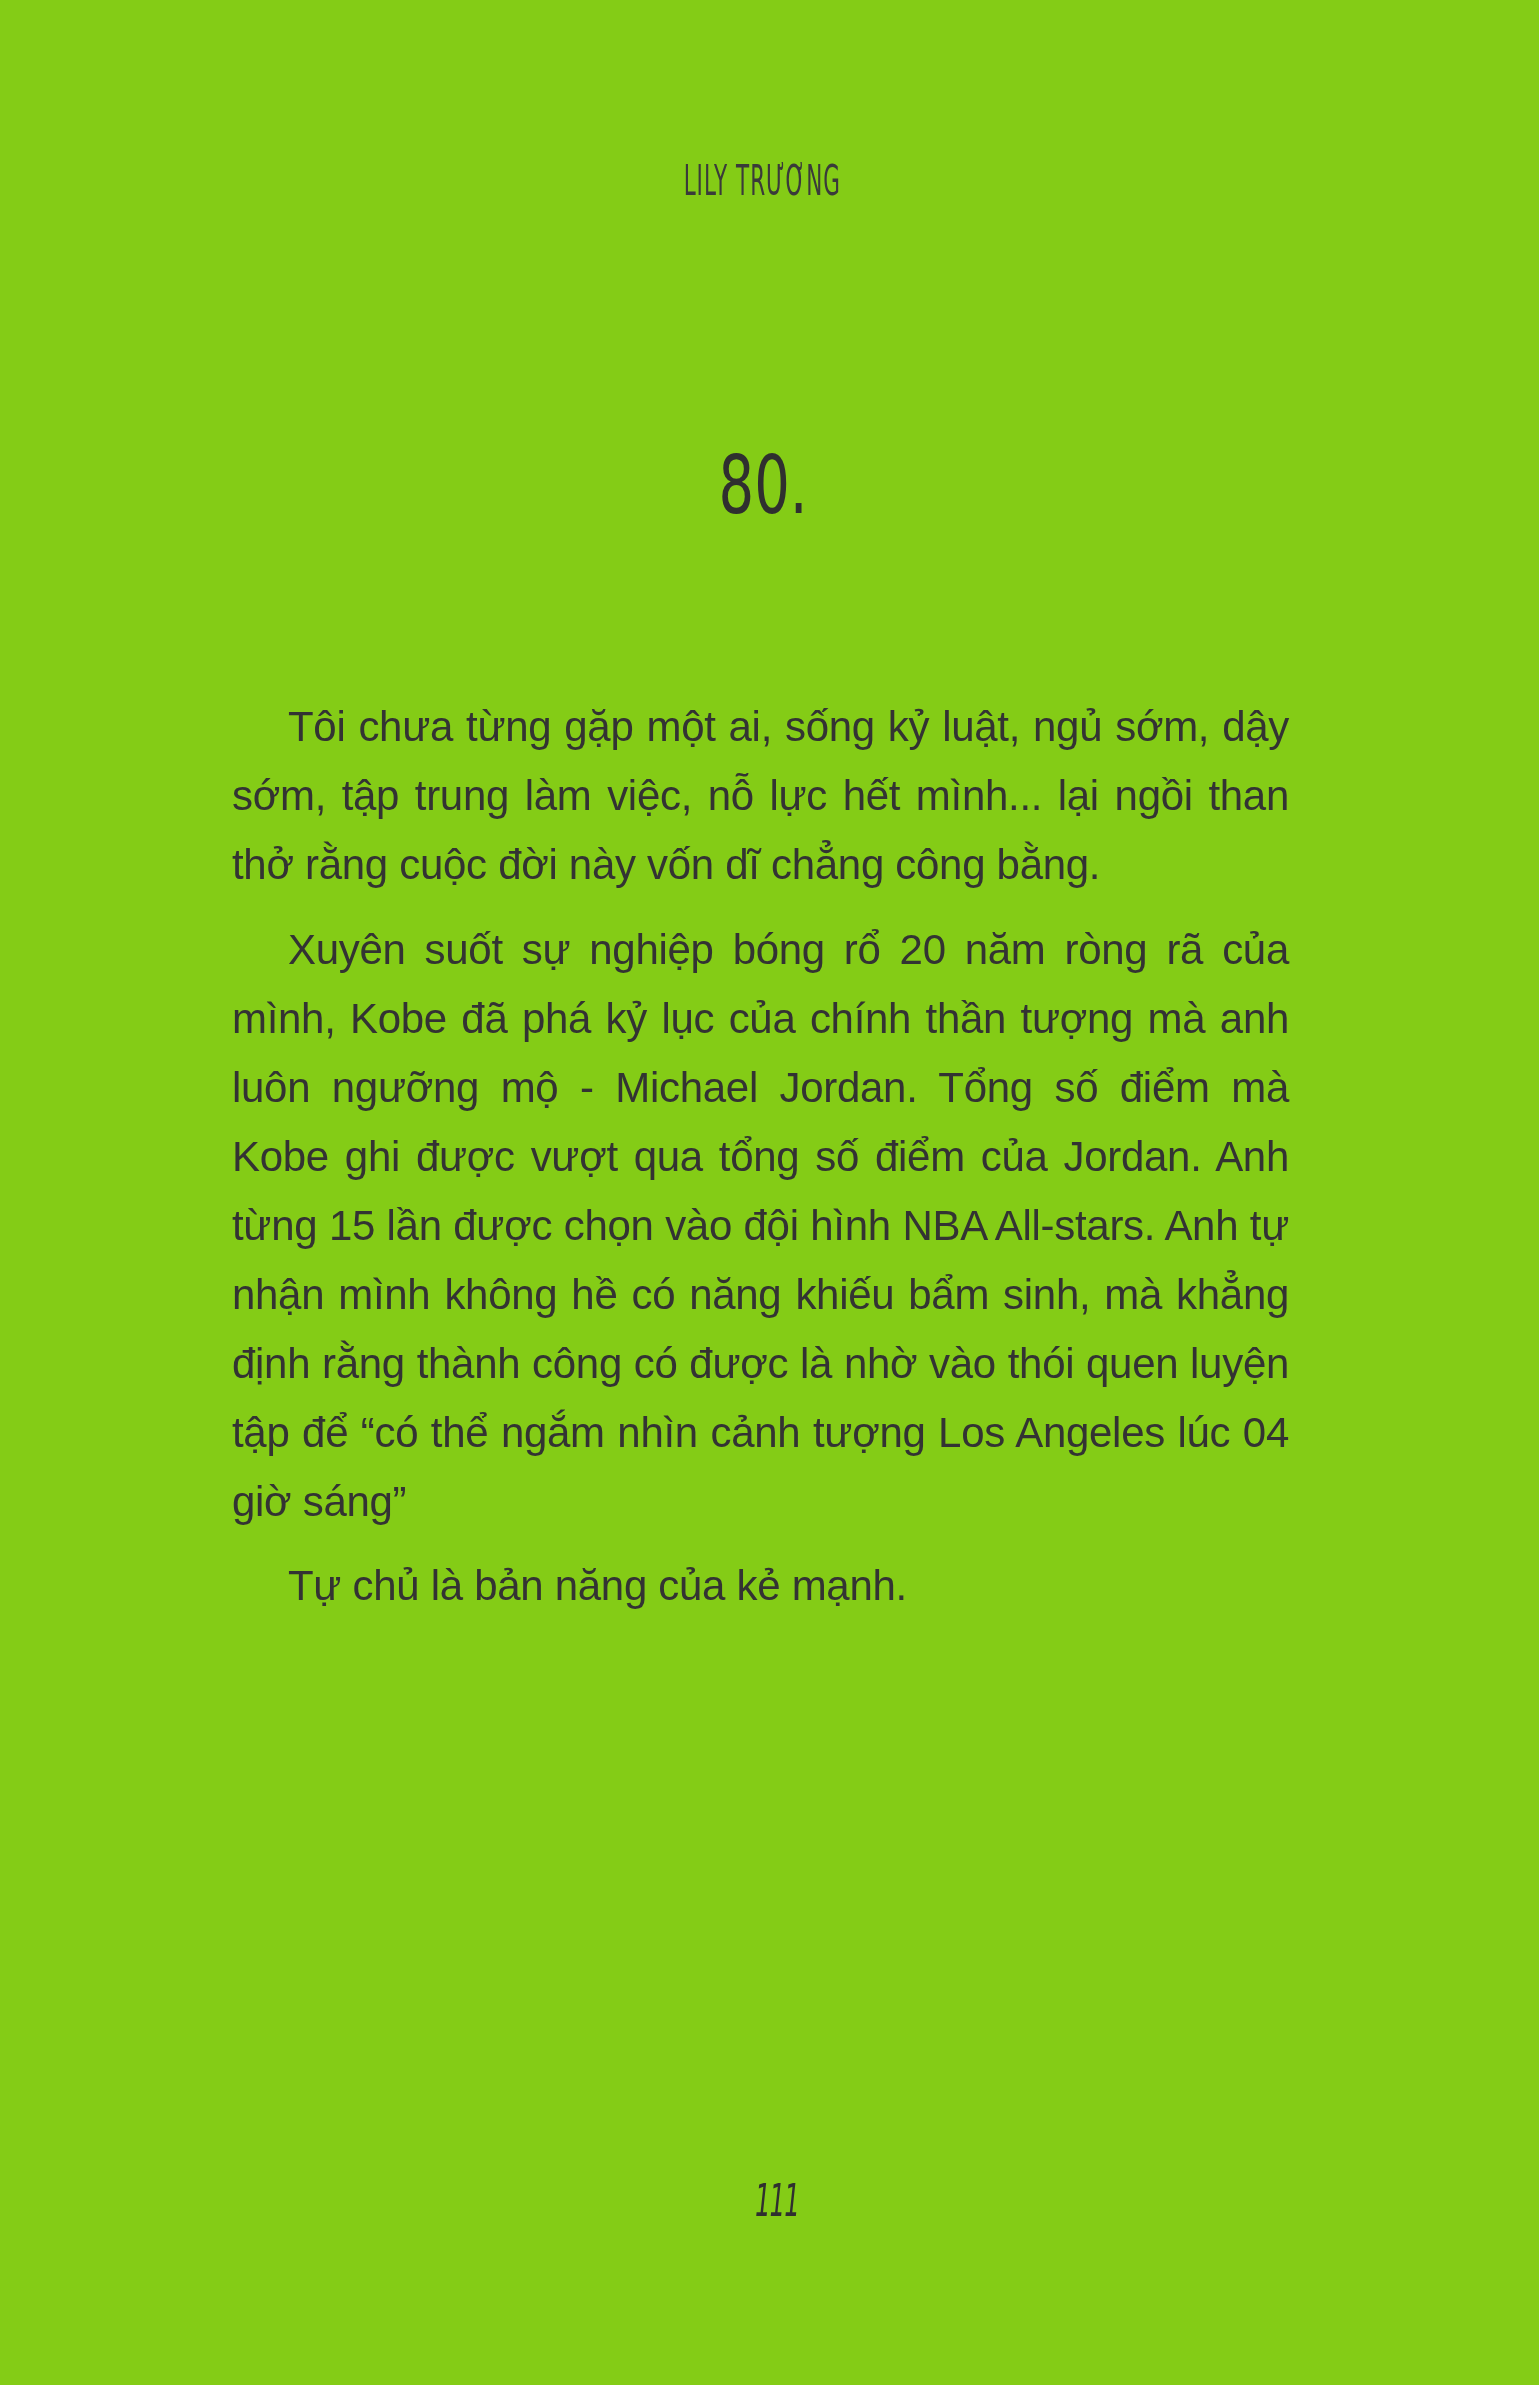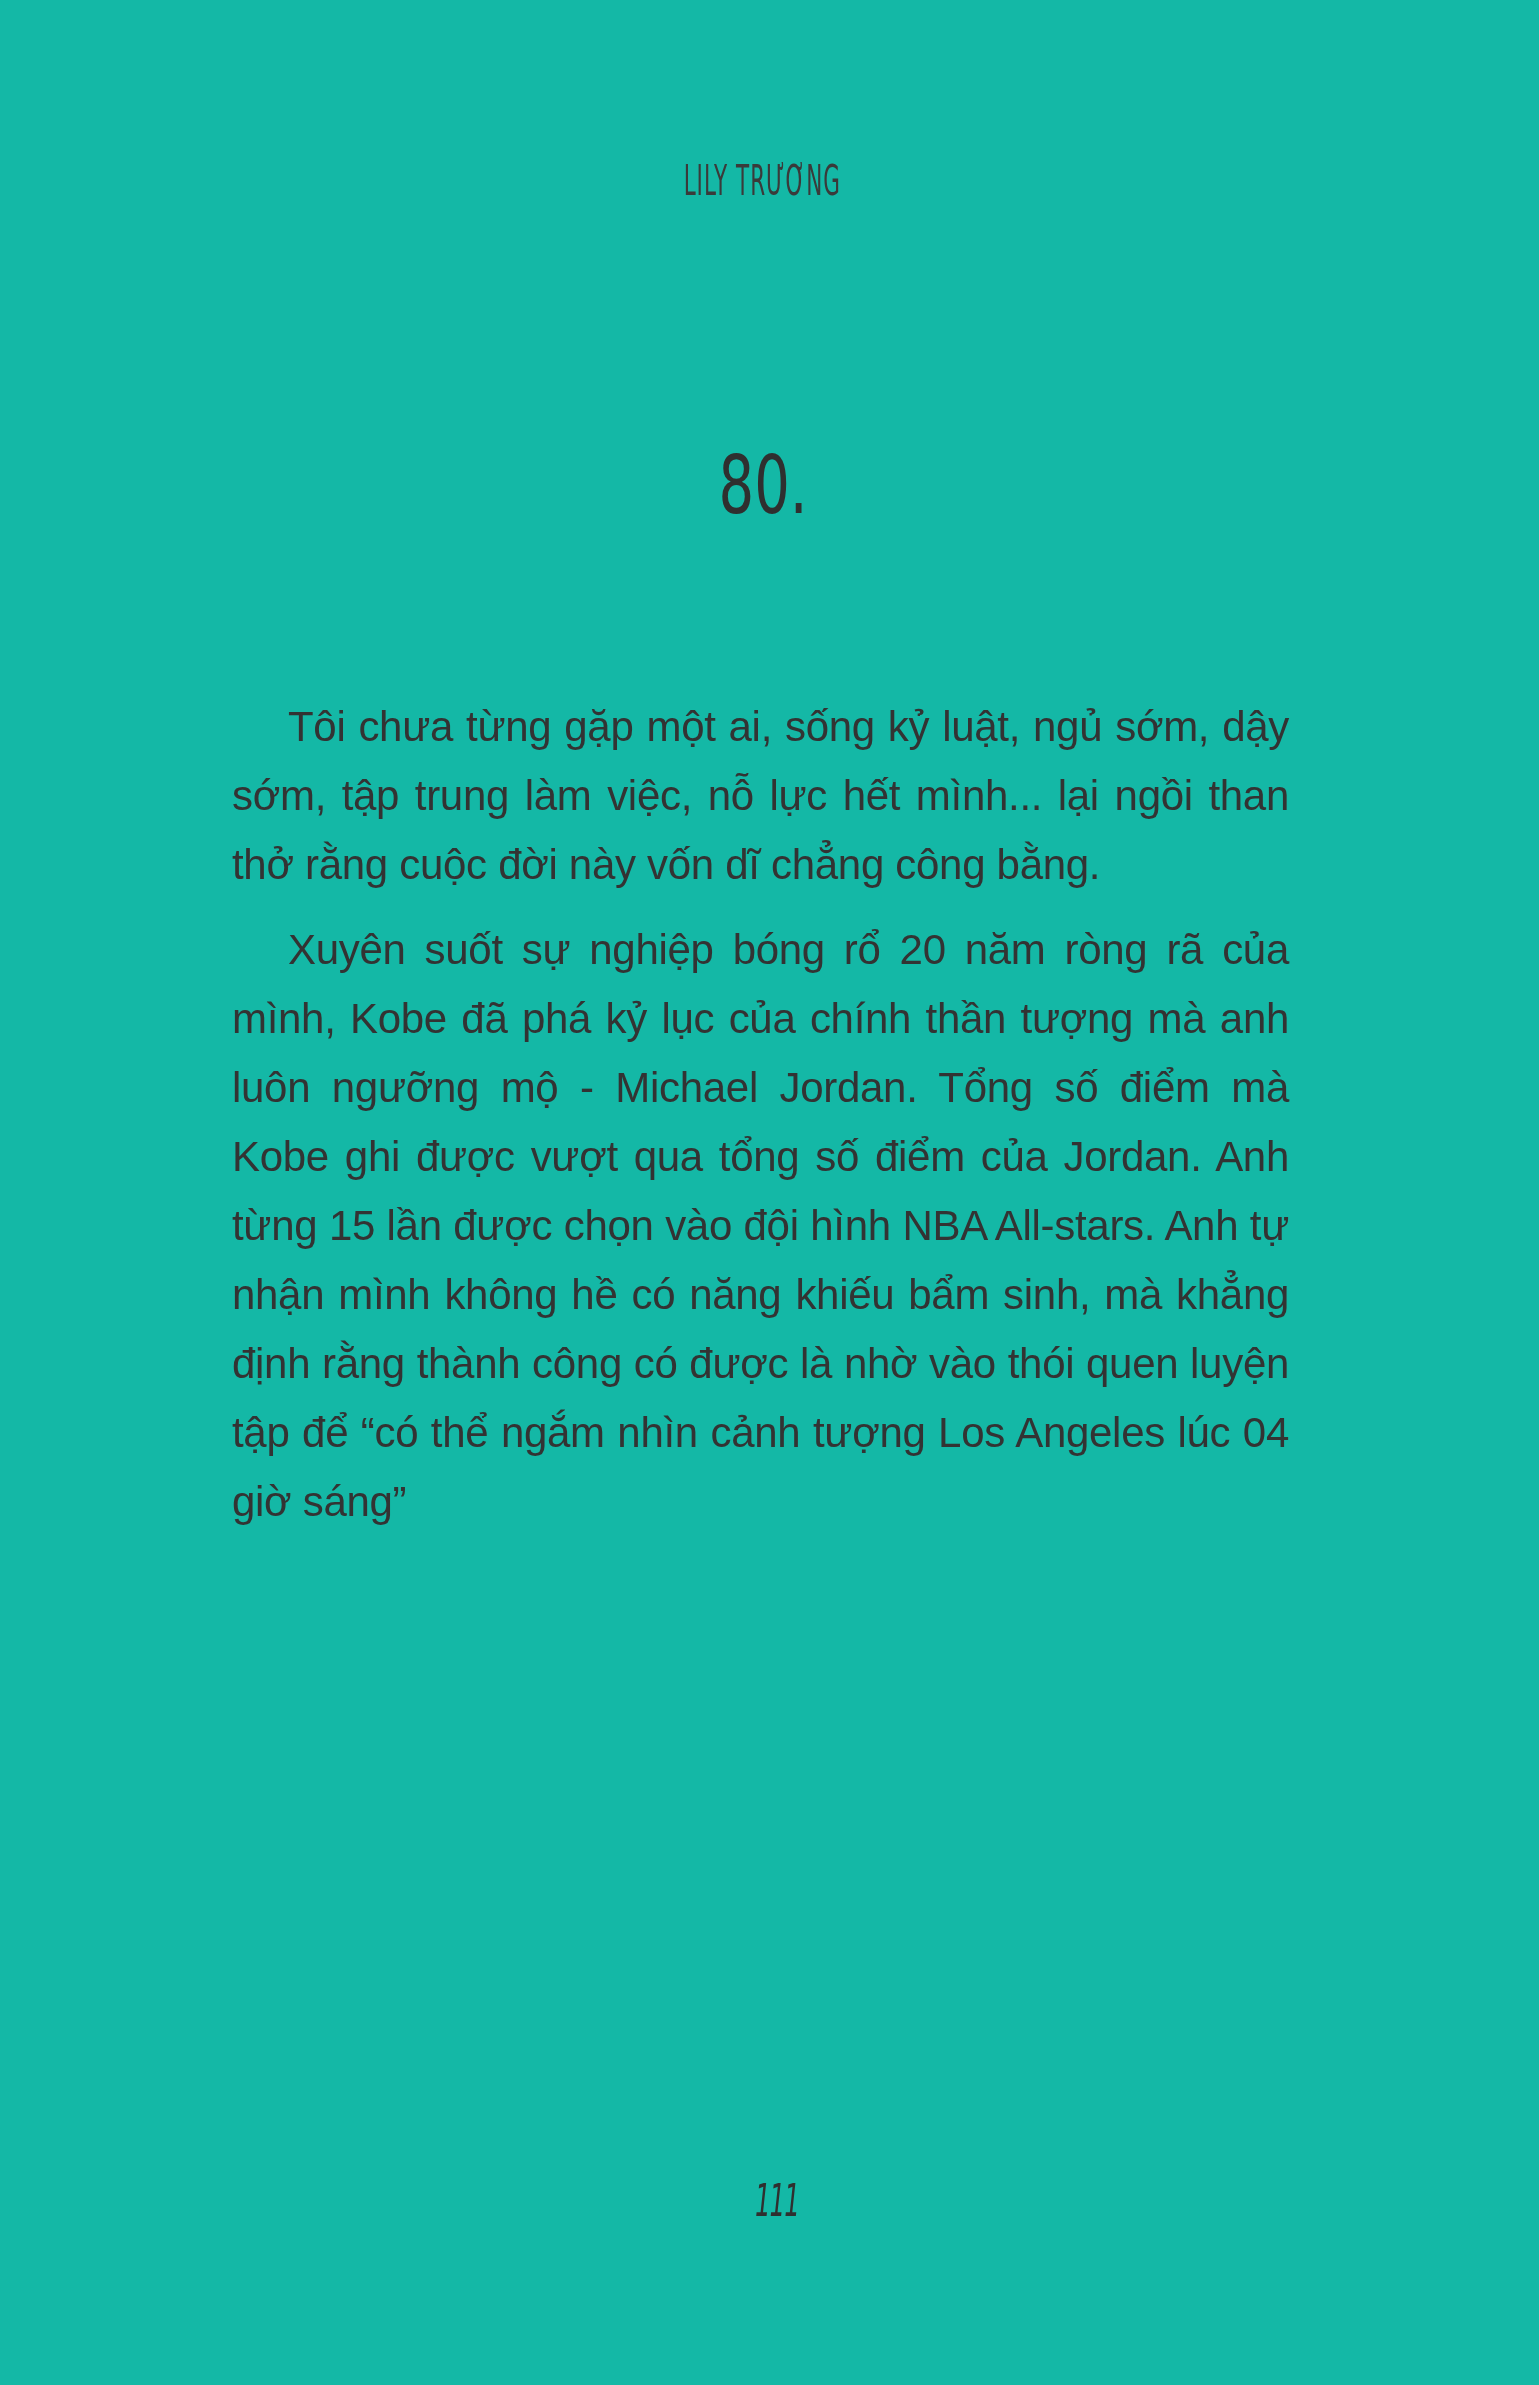--- a/index.html
+++ b/index.html
@@ -4,21 +4,21 @@
 <style>
   html, body {
     margin: 0;
     padding: 0;
     background: #ffffff;
   }
   .page {
     position: relative;
     width: 1540px;
     height: 2386px;
-    background: #14b8a6;
+    background: #84cc16;
     overflow: hidden;
     font-family: "Liberation Sans", sans-serif;
     color: #333333;
   }
   .running-header {
     position: absolute;
     top: 155px;
     left: 0;
     width: 100%;
     text-align: center;
@@ -83,17 +83,18 @@
 <body>
 
 <div class="page">
   <div class="running-header">LILY TRƯƠNG</div>
 
   <div class="chapter-number">80.</div>
 
   <div class="body-text">
       <p>Tôi chưa từng gặp một ai, sống kỷ luật, ngủ sớm, dậy sớm, tập trung làm việc, nỗ lực hết mình... lại ngồi than thở rằng cuộc đời này vốn dĩ chẳng công bằng.</p>
       <p>Xuyên suốt sự nghiệp bóng rổ 20 năm ròng rã của mình, Kobe đã phá kỷ lục của chính thần tượng mà anh luôn ngưỡng mộ - Michael Jordan. Tổng số điểm mà Kobe ghi được vượt qua tổng số điểm của Jordan. Anh từng 15 lần được chọn vào đội hình NBA All-stars. Anh tự nhận mình không hề có năng khiếu bẩm sinh, mà khẳng định rằng thành công có được là nhờ vào thói quen luyện tập để “có thể ngắm nhìn cảnh tượng Los Angeles lúc 04 giờ sáng”</p>
+      <p>Tự chủ là bản năng của kẻ mạnh.</p>
     </div>
 
   <div class="page-number">111</div>
 </div>
 
 
 </body></html>

